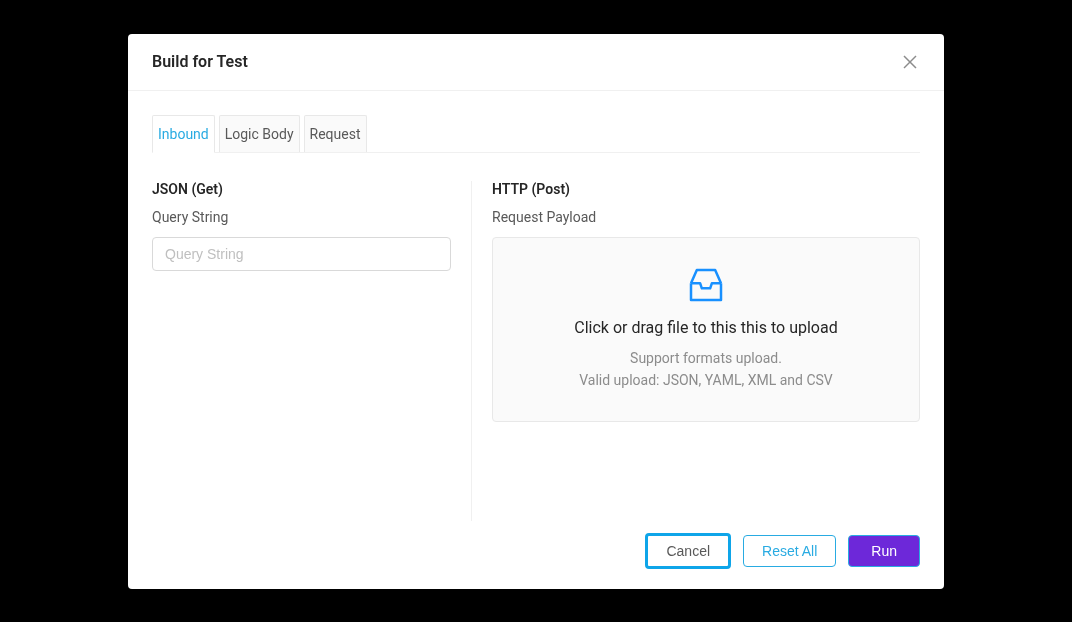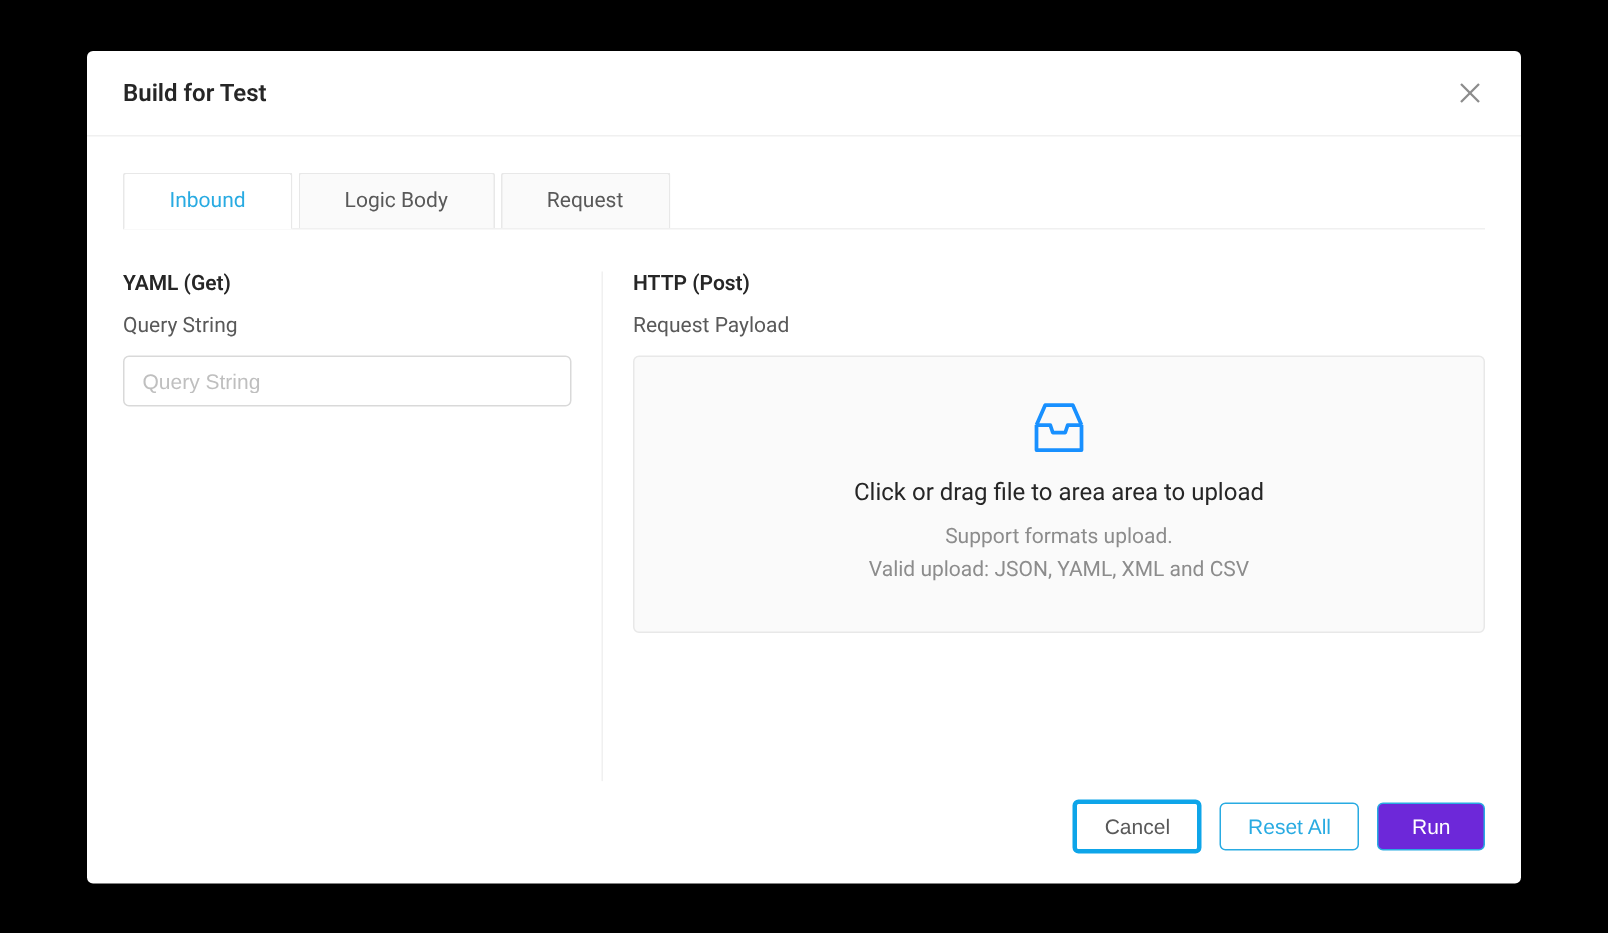--- a/index.html
+++ b/index.html
@@ -11,21 +11,21 @@
       font-family: -apple-system, BlinkMacSystemFont, "Segoe UI", Roboto, "Helvetica Neue", Arial, sans-serif;
       background: #000;
       width: 1072px;
       height: 622px;
       display: flex;
       align-items: center;
       justify-content: center;
     }
     .modal {
       background: #fff;
-      width: 956px;
+      width: 816px;
       height: 555px;
       border-radius: 4px;
       box-shadow: 0 4px 24px rgba(0,0,0,0.3);
       display: flex;
       flex-direction: column;
       position: relative;
     }
     .modal-header {
       display: flex;
       align-items: center;
@@ -57,21 +57,21 @@
       display: flex;
       flex-direction: column;
       overflow: hidden;
     }
     .tabs {
       display: flex;
       border-bottom: 1px solid #f0f0f0;
       margin-top: 24px;
     }
     .tab {
-      padding: 10px 30px;
+      padding: 10px 5px;
       border: 1px solid #e8e8e8;
       border-bottom: none;
       background: #fafafa;
       font-size: 14px;
       color: #595959;
       cursor: pointer;
       margin-right: 4px;
       border-top-left-radius: 2px;
       border-top-right-radius: 2px;
       position: relative;
@@ -193,37 +193,37 @@
 
   <div class="modal-body">
     <div class="tabs">
       <div class="tab active">Inbound</div>
       <div class="tab">Logic Body</div>
       <div class="tab">Request</div>
     </div>
 
     <div class="content-row">
       <div class="left-panel">
-        <div class="section-title">YAML (Get)</div>
+        <div class="section-title">JSON (Get)</div>
         <div class="sub-label">Query String</div>
         <input type="text" class="text-input" placeholder="Query String" style="">
       </div>
 
       <div class="right-panel">
         <div class="section-title">HTTP (Post)</div>
         <div class="sub-label">Request Payload</div>
         <div class="upload-area">
           <div class="upload-icon">
             <svg viewBox="0 0 48 44" fill="none" stroke="currentColor" stroke-width="3" stroke-linejoin="round">
               <path d="M6 20 L6 40 L42 40 L42 20"></path>
               <path d="M6 20 L13 4 L35 4 L42 20"></path>
               <path d="M6 20 L17 20 L19 26 L29 26 L31 20 L42 20"></path>
             </svg>
           </div>
-          <div class="upload-title">Click or drag file to area area to upload</div>
+          <div class="upload-title">Click or drag file to this this to upload</div>
           <div class="upload-hint">Support formats upload.</div>
           <div class="upload-hint">Valid upload: JSON, YAML, XML and CSV</div>
         </div>
       </div>
     </div>
   </div>
 
   <div class="modal-footer">
     <button class="btn">Cancel</button>
     <button class="btn btn-outline">Reset All</button>

